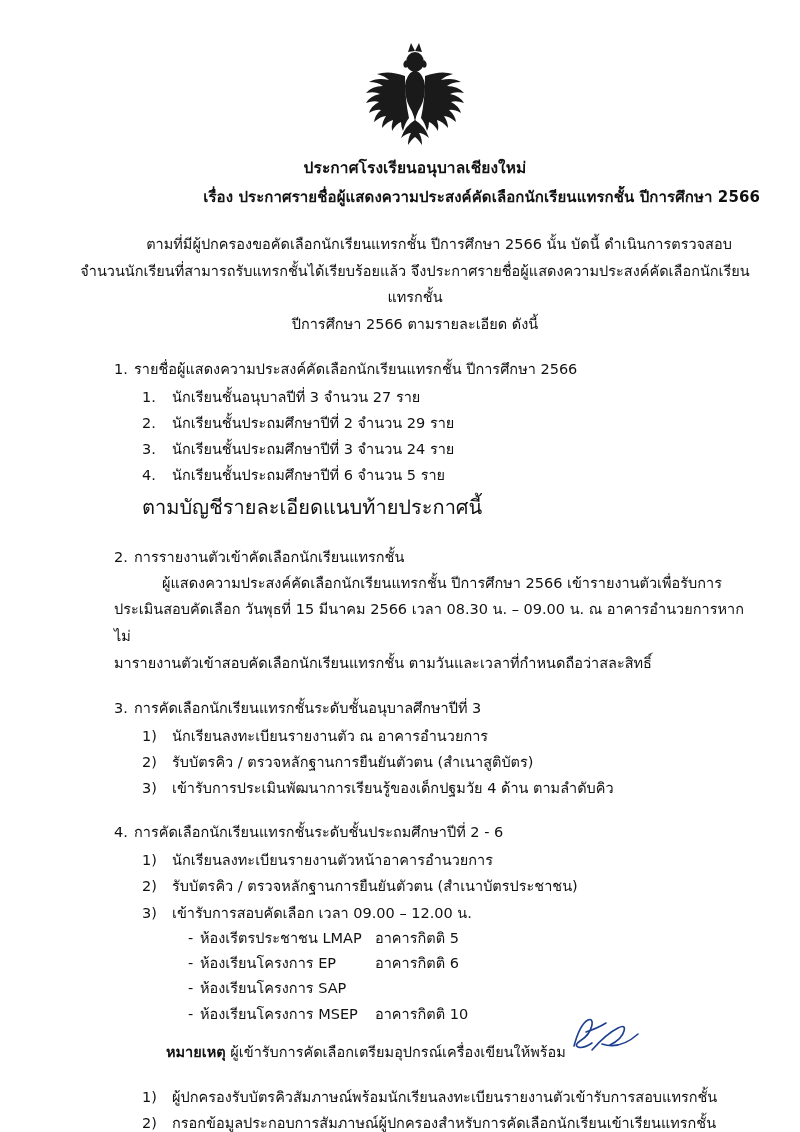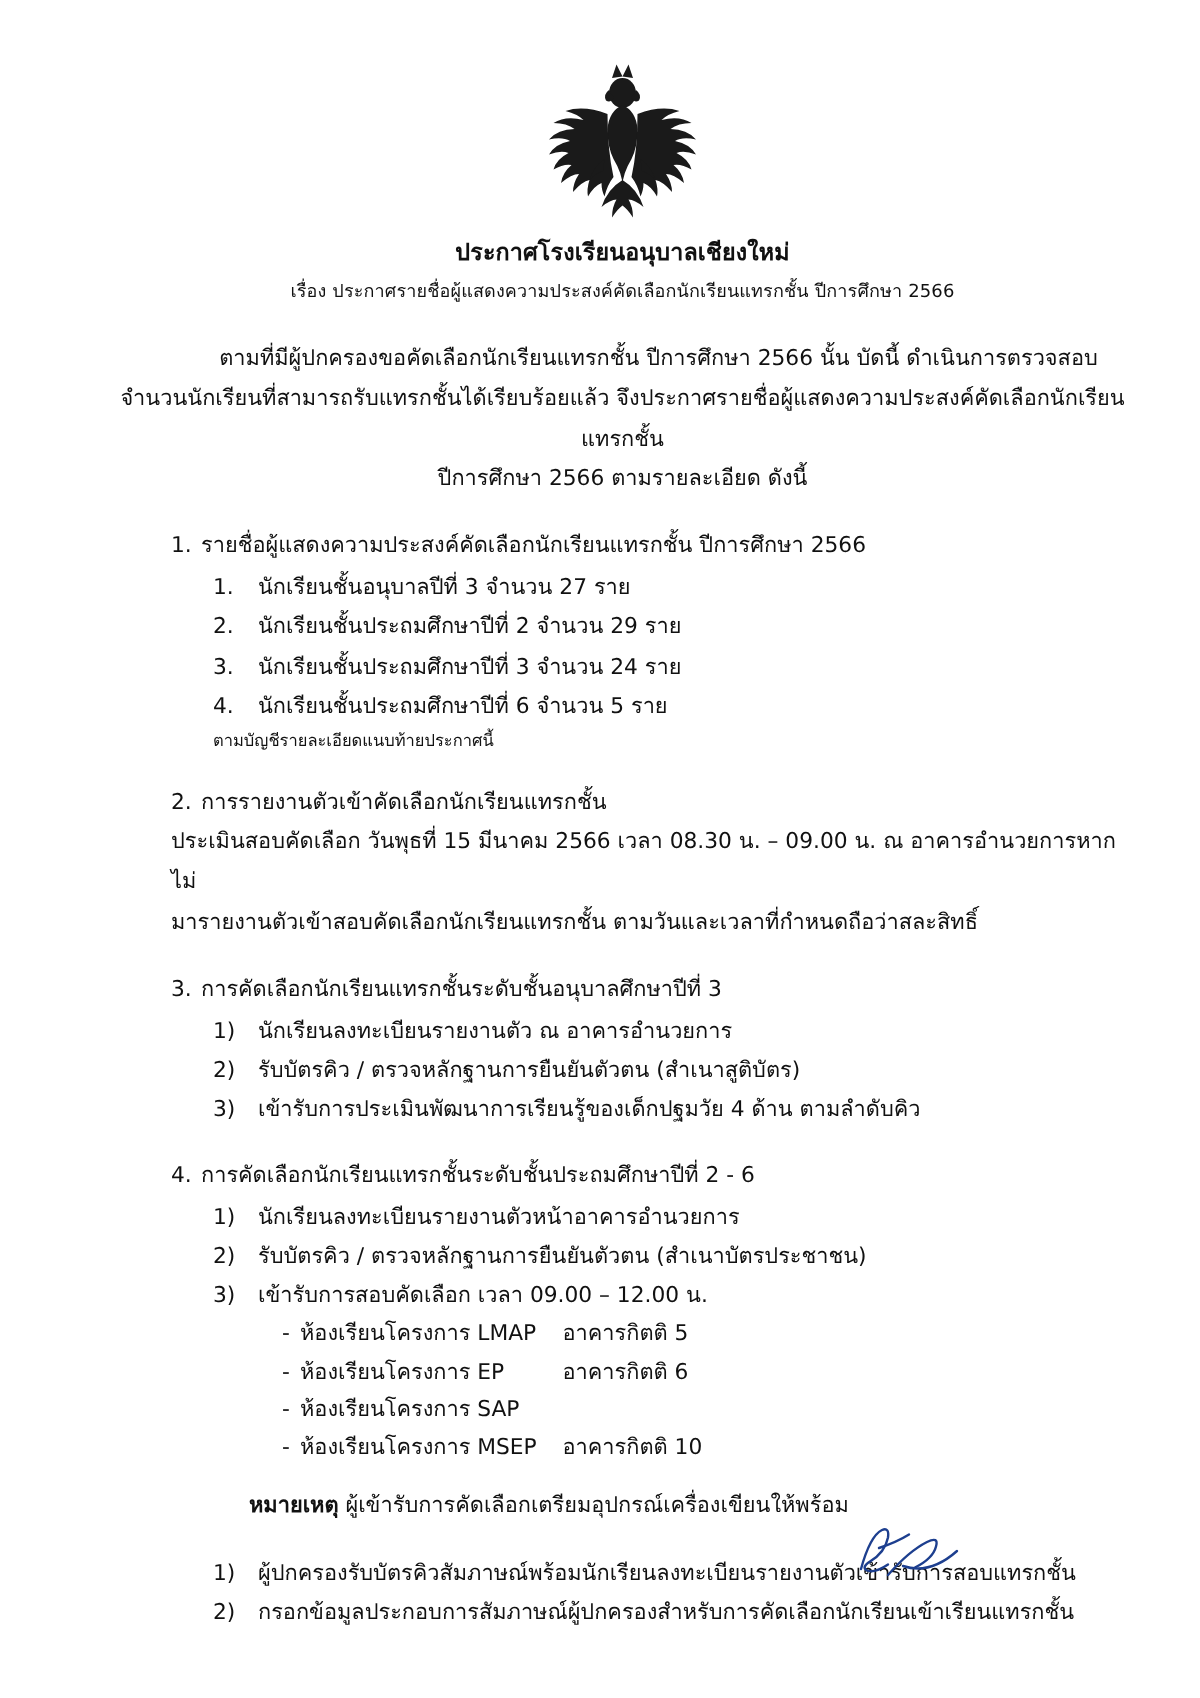--- a/index.html
+++ b/index.html
@@ -34,23 +34,23 @@
   }
   .doc-title {
     text-align: center;
     font-size: 15.5px;
     font-weight: bold;
     line-height: 1.6;
     margin: 0;
     letter-spacing: 0.1px;
   }
   .doc-subtitle {
-    text-align: center;
-    font-size: 12px;
-    font-weight: normal;
+    text-align: right;
+    font-size: 15px;
+    font-weight: bold;
     line-height: 1.6;
     margin: 4px 0 0 0;
     letter-spacing: 0.1px;
   }
   .intro {
     margin-top: 22px;
     font-size: 14.5px;
     line-height: 1.85;
     text-align: center;
   }
@@ -86,21 +86,21 @@
     display: flex;
   }
   .sub-list li .lnum {
     width: 30px;
     flex: 0 0 30px;
   }
   .sub-list li .ltext {
     flex: 1 1 auto;
   }
   .note-line {
-    font-size: 11px;
+    font-size: 20px;
     line-height: 1.85;
     margin-left: 72px;
   }
   .para {
     font-size: 14.5px;
     line-height: 1.85;
     margin-left: 44px;
   }
   .para .ind {
     text-indent: 48px;
@@ -207,20 +207,21 @@
         </li>
     </ul>
     <div class="note-line">ตามบัญชีรายละเอียดแนบท้ายประกาศนี้</div>
   </div>
 
   <div class="section">
     <div class="section-head">
       <span class="num">2.</span><span>การรายงานตัวเข้าคัดเลือกนักเรียนแทรกชั้น</span>
     </div>
     <div class="para">
+      <span class="ind">ผู้แสดงความประสงค์คัดเลือกนักเรียนแทรกชั้น ปีการศึกษา 2566 เข้ารายงานตัวเพื่อรับการ</span>
       <span>ประเมินสอบคัดเลือก วันพุธที่ 15 มีนาคม 2566 เวลา 08.30 น. – 09.00 น. ณ อาคารอำนวยการหากไม่</span><br>
       <span>มารายงานตัวเข้าสอบคัดเลือกนักเรียนแทรกชั้น ตามวันและเวลาที่กำหนดถือว่าสละสิทธิ์</span>
     </div>
   </div>
 
   <div class="section">
     <div class="section-head">
       <span class="num">3.</span><span>การคัดเลือกนักเรียนแทรกชั้นระดับชั้นอนุบาลศึกษาปีที่ 3</span>
     </div>
     <ul class="sub-list">
@@ -253,21 +254,21 @@
           <span class="ltext">รับบัตรคิว / ตรวจหลักฐานการยืนยันตัวตน (สำเนาบัตรประชาชน)</span>
         </li>
       <li>
           <span class="lnum">3)</span>
           <span class="ltext">เข้ารับการสอบคัดเลือก เวลา 09.00 – 12.00 น.</span>
         </li>
     </ul>
     <ul class="room-list">
       <li>
           <span class="dash">-</span>
-          <span class="rname">ห้องเรียนโครงการ LMAP</span>
+          <span class="rname">ห้องเรีตรประชาชน LMAP</span>
           <span class="rplace">อาคารกิตติ 5</span>
         </li>
       <li>
           <span class="dash">-</span>
           <span class="rname">ห้องเรียนโครงการ EP</span>
           <span class="rplace">อาคารกิตติ 6</span>
         </li>
       <li>
           <span class="dash">-</span>
           <span class="rname">ห้องเรียนโครงการ SAP</span>

